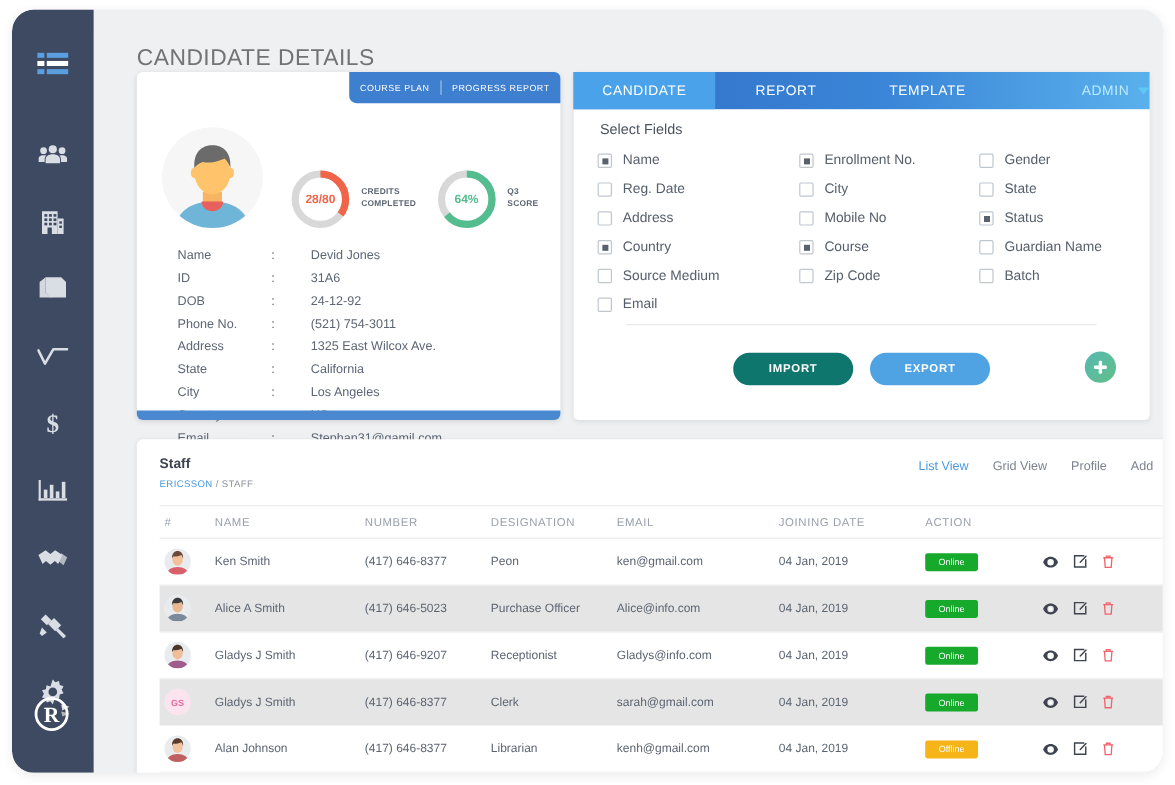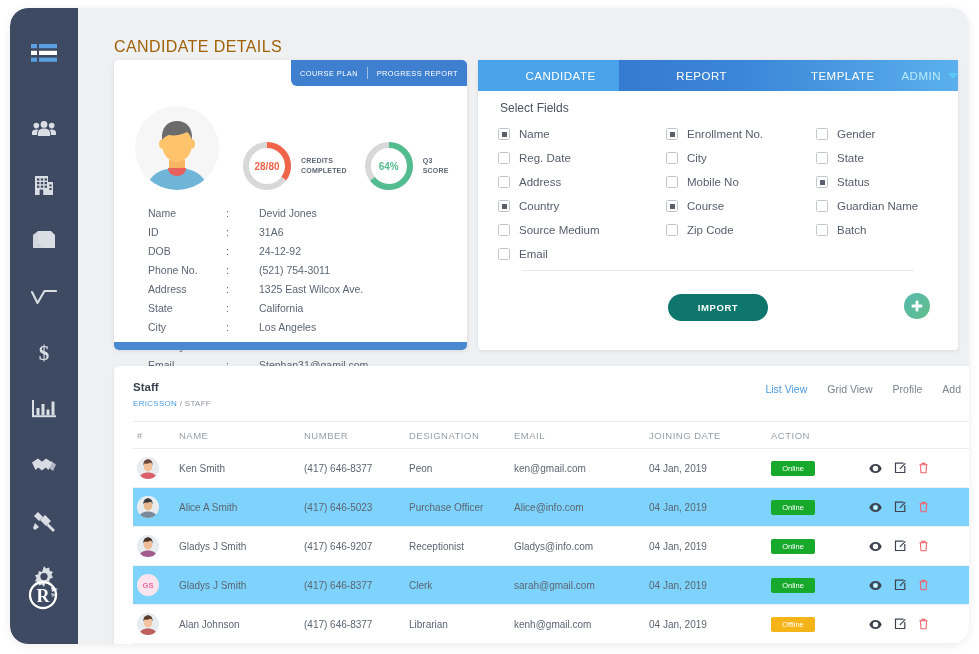--- a/index.html
+++ b/index.html
@@ -68,22 +68,22 @@
     left: 68px;
     top: 0;
     right: 0;
     bottom: 0;
     padding: 0;
   }
   .section-title {
     position: absolute;
     left: 36px;
     top: 30px;
-    font-size: 16px;
-    color: #a16207;
+    font-size: 19px;
+    color: #737373;
     letter-spacing: .4px;
   }
 
   
   .cand-card {
     position: absolute;
     left: 36px;
     top: 52px;
     width: 353px;
     height: 290px;
@@ -197,21 +197,20 @@
   }
   .tab {
     display: flex;
     align-items: center;
     justify-content: center;
     color: #ffffff;
     font-size: 11.5px;
     letter-spacing: .5px;
     cursor: pointer;
     width: 118px;
-    padding-left: 24px;
   }
   .tab.active { background: #4aa3ea; }
   .tab-admin {
     margin-left: auto;
     display: flex;
     align-items: center;
     gap: 7px;
     color: #b9ecff;
     font-size: 11.5px;
     letter-spacing: .5px;
@@ -364,21 +363,21 @@
     border-bottom: 1px solid #f0f1f3;
   }
   .thead {
     height: 26px;
     font-size: 9.5px;
     color: #99a0aa;
     letter-spacing: .5px;
     border-bottom: 1px solid #e9eaed;
     border-top: 1px solid #e9eaed;
   }
-  .trow.alt { background: #7dd3fc; }
+  .trow.alt { background: #e5e5e5; }
   .c-idx  { width: 42px; padding-left: 4px; display:flex; align-items:center;}
   .c-name { width: 125px; }
   .c-num  { width: 105px; }
   .c-des  { width: 105px; }
   .c-mail { width: 135px; }
   .c-date { width: 122px; }
   .c-act  { flex: 1; display: flex; align-items: center; gap: 12px; }
   .avatar-sm {
     width: 22px; height: 22px;
     border-radius: 50%;
@@ -690,20 +689,21 @@
         <div class="plus-btn">
           <svg width="14" height="14" viewBox="0 0 14 14">
             <rect x="5.6" y="1.6" width="2.8" height="10.8" rx="1" fill="#fff"></rect>
             <rect x="1.6" y="5.6" width="10.8" height="2.8" rx="1" fill="#fff"></rect>
           </svg>
         </div>
 
         <div class="divider"></div>
         <div class="actions">
           <button class="btn btn-import">IMPORT</button>
+          <button class="btn btn-export">EXPORT</button>
         </div>
       </div>
 
       <div class="staff-card">
         <div class="staff-title">Staff</div>
         <div class="crumb">
           <b>ERICSSON</b><span> / </span><span>STAFF</span>
         </div>
         <div class="viewlinks">
           <span class="active">List View</span>

